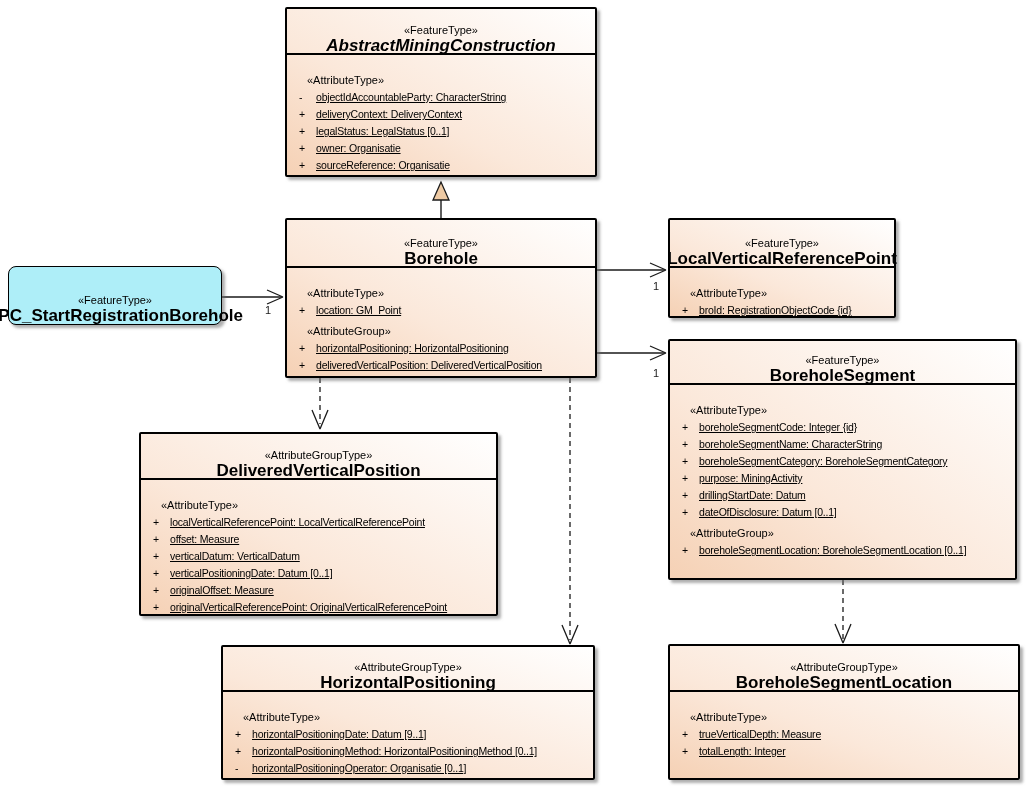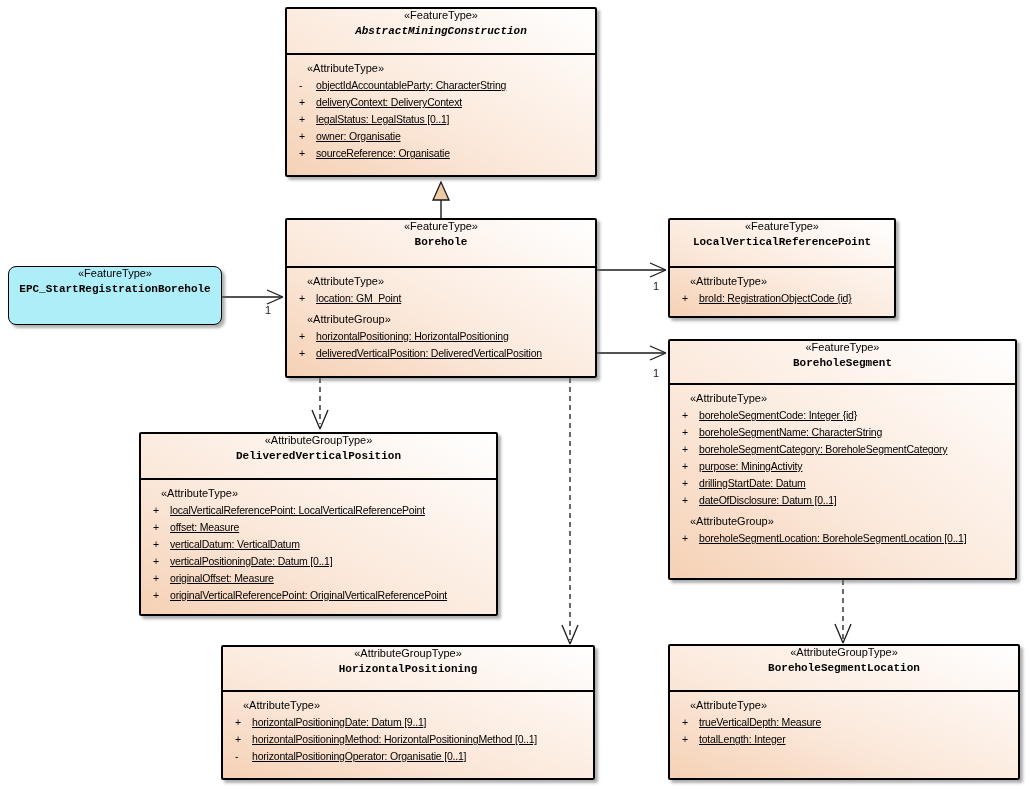--- a/index.html
+++ b/index.html
@@ -17,28 +17,28 @@
     background:linear-gradient(to top right,#f5d1b5 0%,#fbe8da 40%,#ffffff 100%);
     box-shadow:3px 3px 3px rgba(110,110,110,0.55);
     box-sizing:border-box;
   }
   .uml-class.cyan{
     background:#aeeef8;
     border-radius:8px;
     border-width:1.5px;
   }
   .uml-header{
-    display:flex;flex-direction:column;align-items:center;justify-content:flex-start;
+    display:flex;flex-direction:column;align-items:center;justify-content:flex-end;
     gap:2px;box-sizing:border-box;
   }
   .uml-header.with-divider{border-bottom:2px solid #000000;}
   .uml-stereotype{font-size:11px;color:#000;line-height:13px;}
-  .uml-name{font-size:11px;font-weight:bold;color:#000;line-height:14px;font-family:Liberation Mono, monospace;}
+  .uml-name{font-size:17px;font-weight:bold;color:#000;line-height:14px;}
   .uml-class.abstract .uml-name{font-style:italic;}
-  .uml-body{padding-top:5px;font-size:10.5px;color:#000;}
+  .uml-body{padding-top:5px;font-size:10.5px;color:#000;margin-top:12px;}
   .sec-stereo{padding-left:20px;height:17px;line-height:17px;font-size:11px;white-space:nowrap;}
   .sec-gap{height:4px;}
   .attr-row{height:17px;line-height:17px;white-space:nowrap;text-decoration:underline;}
   .attr-vis{display:inline-block;width:17px;padding-left:12px;}
   .attr-text{letter-spacing:-0.2px;}
   svg text{font-family:"Liberation Sans", sans-serif;font-size:11px;fill:#1a1a1a;}
 </style>
 </head>
 <body>
 

